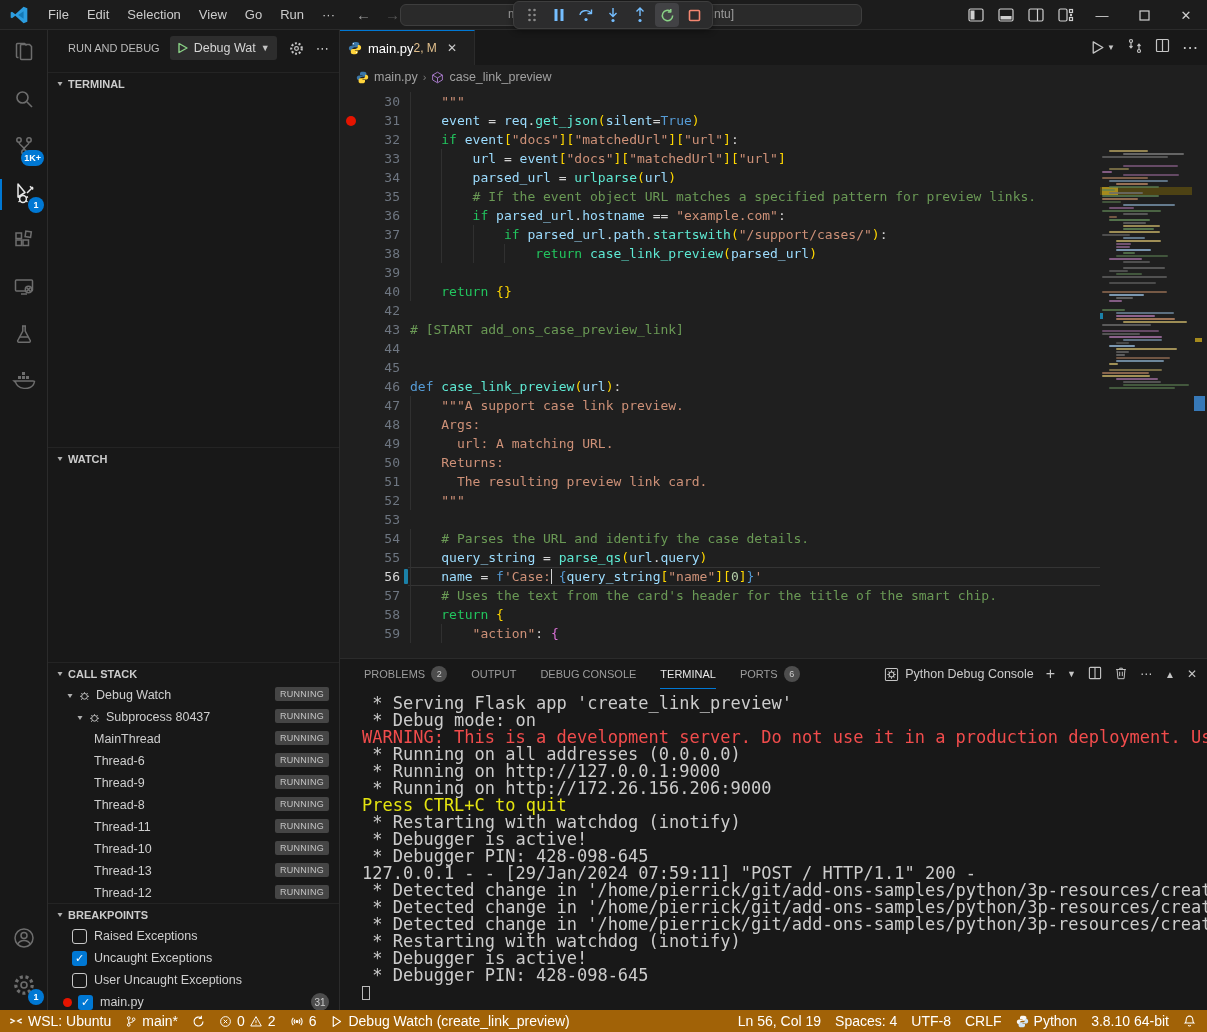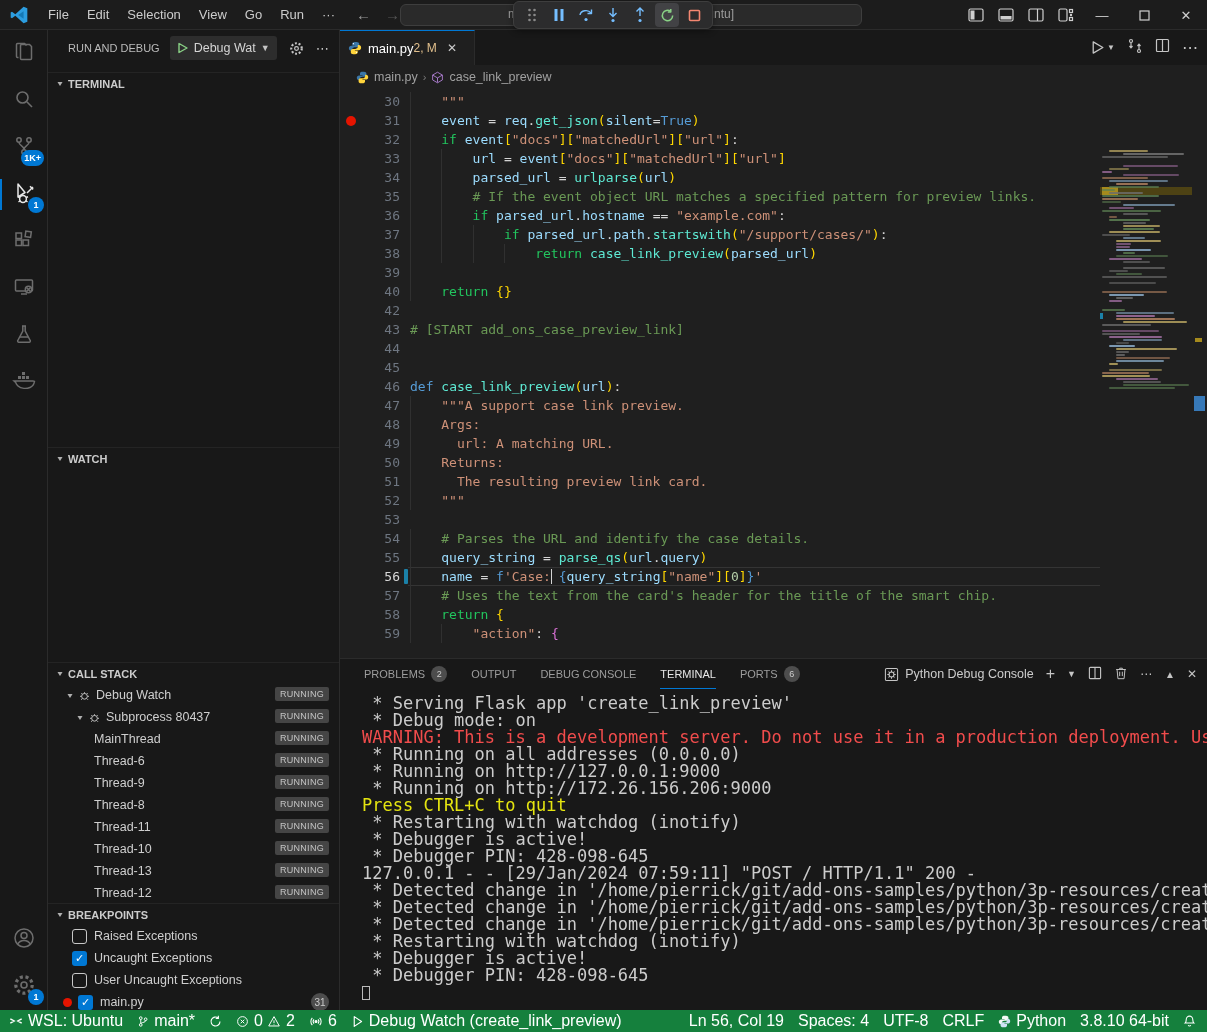--- a/index.html
+++ b/index.html
@@ -110,22 +110,22 @@
     display:flex; align-items:center; justify-content:center; padding:0 2px; }
   #panel-actions { position:absolute; right:10px; top:0; height:30px; display:flex; align-items:center; gap:12px; color:#c5c5c5; font-size:12px; }
   #console-select { display:flex; align-items:center; gap:6px; font-size:12.5px; color:#cccccc; }
   #terminal { position:absolute; left:22px; top:36px; width:830px; }
   .tline { font-family:"DejaVu Sans Mono",monospace; font-size:17px; height:17px; line-height:17px; white-space:pre; color:#cccccc; }
   .tline.red { color:#f14c4c; }
   .tline.yellow { color:#e5e510; }
   .t-cursor { display:inline-block; width:8px; height:14px; border:1px solid #bbbbbb; vertical-align:middle; }
 
   
-  #statusbar { position:absolute; left:0; top:1010px; width:1207px; height:22px; background:#15803d; color:#ffffff;
-    display:flex; align-items:center; font-size:16px; z-index:40; }
+  #statusbar { position:absolute; left:0; top:1010px; width:1207px; height:22px; background:#a16207; color:#ffffff;
+    display:flex; align-items:center; font-size:14px; z-index:40; }
   .sb-item { display:flex; align-items:center; gap:5px; padding:0 7px; height:22px; white-space:nowrap; }
   .sb-left { display:flex; align-items:center; margin-left:2px; }
   .sb-right { display:flex; align-items:flex-end; margin-left:auto; margin-right:4px; }
   .sb-item svg { display:block; }
 </style>
 </head>
 <body>
 
 <div id="titlebar">
   <svg class="vscode-logo" viewBox="0 0 24 24">

